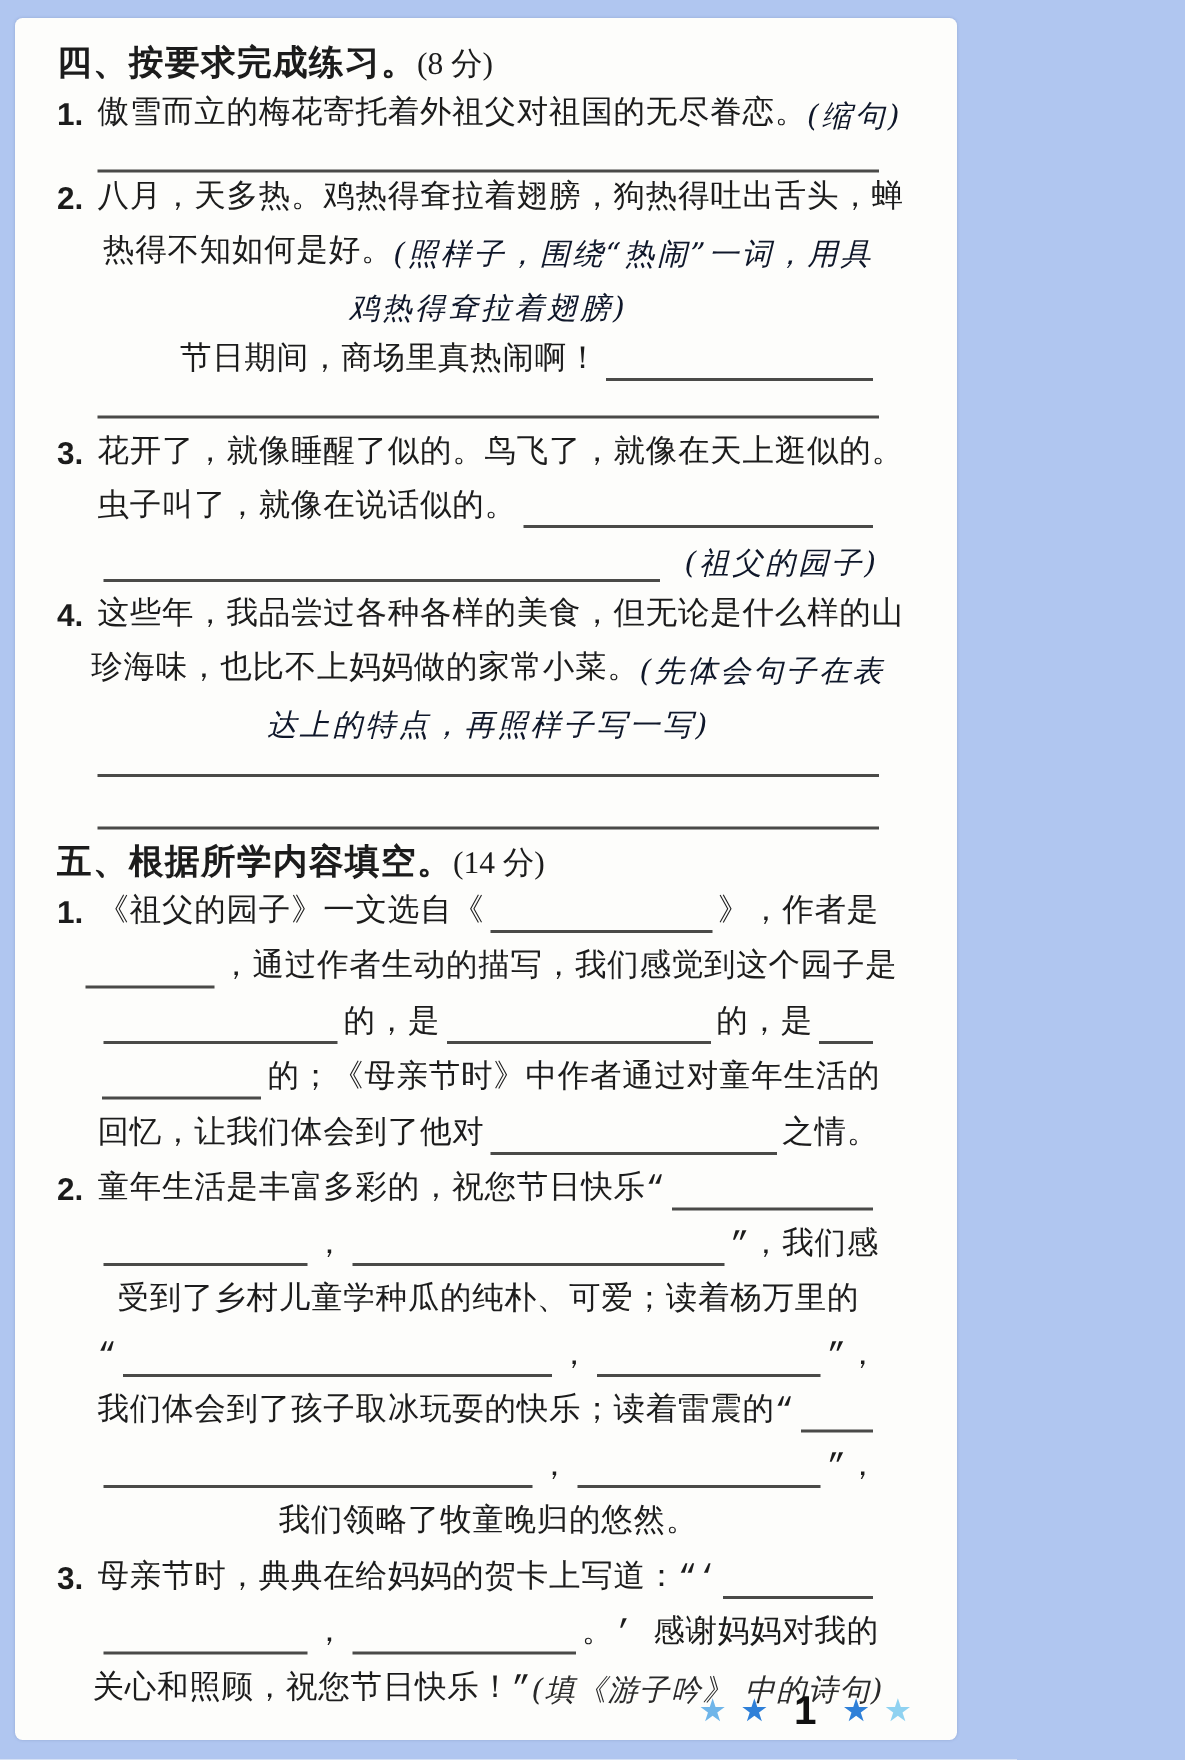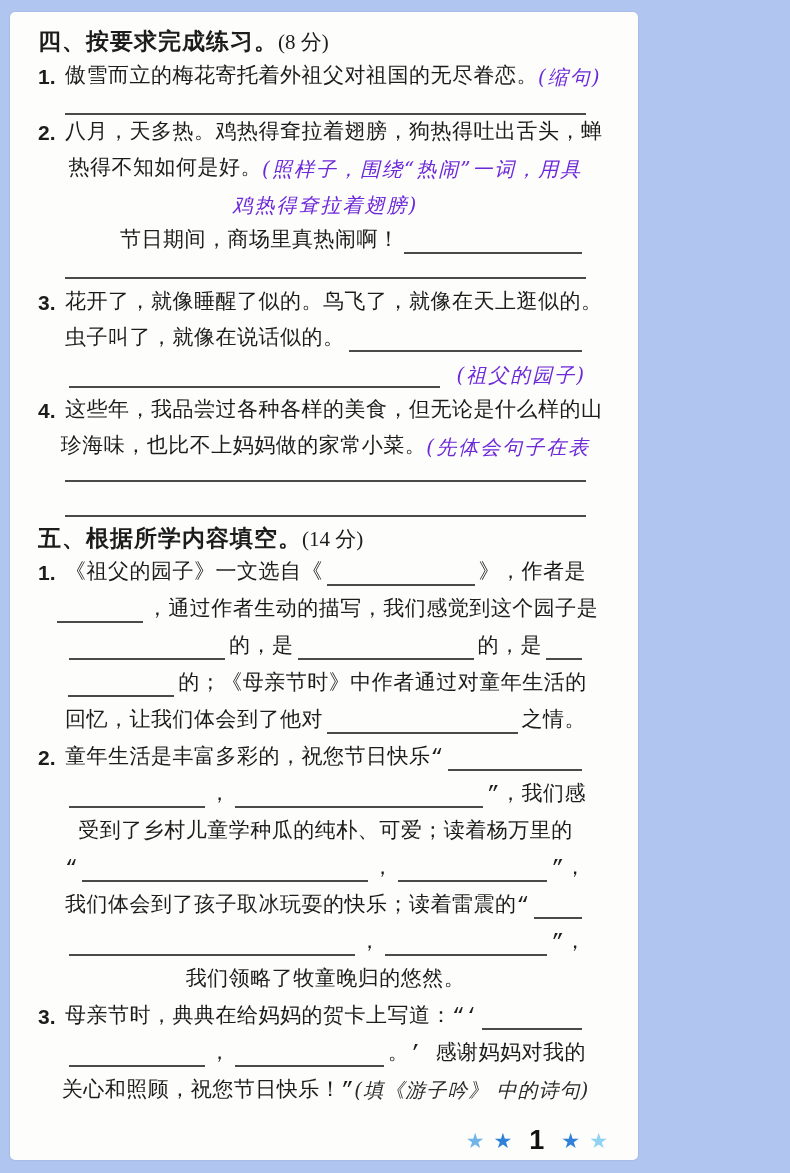--- a/index.html
+++ b/index.html
@@ -25,21 +25,21 @@
   
   .ln { display:flex; align-items:flex-end; line-height:36px; font-size:21px; white-space:nowrap; }
   .s5 .ln { line-height:37px; }
   .num {
     flex:0 0 27px; font-family:"Liberation Sans","DejaVu Sans",sans-serif;
     font-weight:bold; font-size:21px;
   }
   .indent { margin-left:27px;justify-content:center; }
   .txt { letter-spacing:.5px;font-family:Liberation Mono, monospace; }
   .blue {
-    color:#6d28d9; font-style:italic; letter-spacing:2px;
+    color:#0f172a; font-style:italic; letter-spacing:2px;
     font-family:"DejaVu Serif","Liberation Serif",serif; font-size:20px;
   }
   .kai {
     font-style:italic; letter-spacing:1px; font-size:20px; color:#2a2a2a;
     font-family:"DejaVu Serif","Liberation Serif",serif;
   }
   
   .bk {
     border-bottom:2px solid #4a4a48; height:20px;
     margin:0 4px 5px 4px; flex:0 0 auto;
@@ -113,20 +113,23 @@
     </div>
 
     <div class="ln">
       <span class="num">4.</span>
       <span class="txt">这些年，我品尝过各种各样的美食，但无论是什么样的山</span>
     </div>
     <div class="ln indent">
       <span class="txt">珍海味，也比不上妈妈做的家常小菜。</span>
       <span class="blue">(先体会句子在表</span>
     </div>
+    <div class="ln indent">
+      <span class="blue">达上的特点，再照样子写一写)</span>
+    </div>
     <div class="wline h15"></div>
     <div class="wline h33"></div>
 
     <div class="heading mt6">
       <span class="h-title">五、根据所学内容填空。</span><span class="h-score">(14 分)</span>
     </div>
 
     <div class="s5">
 
       <div class="ln">

